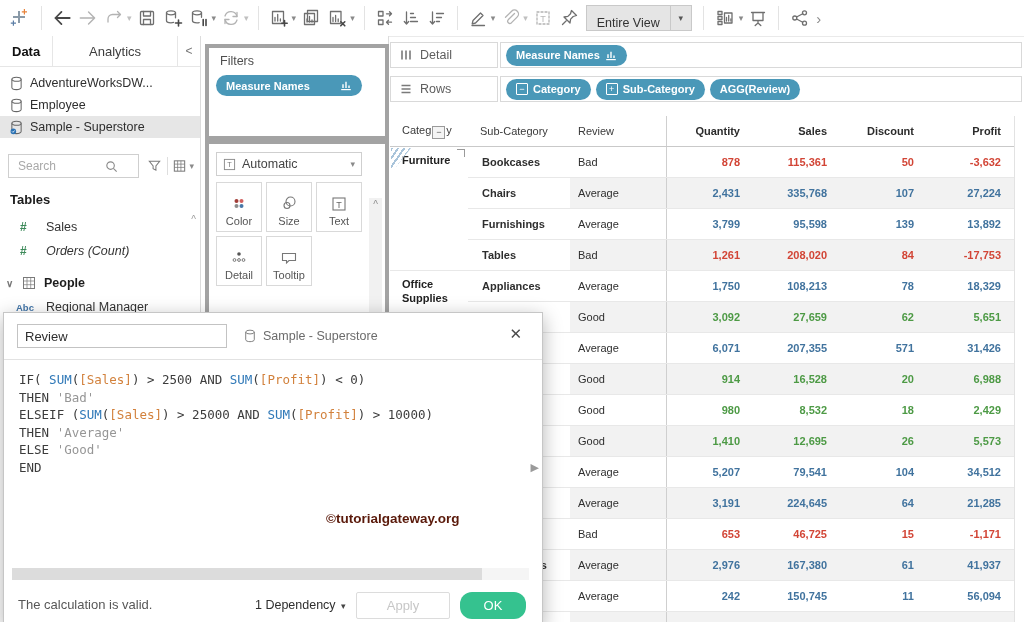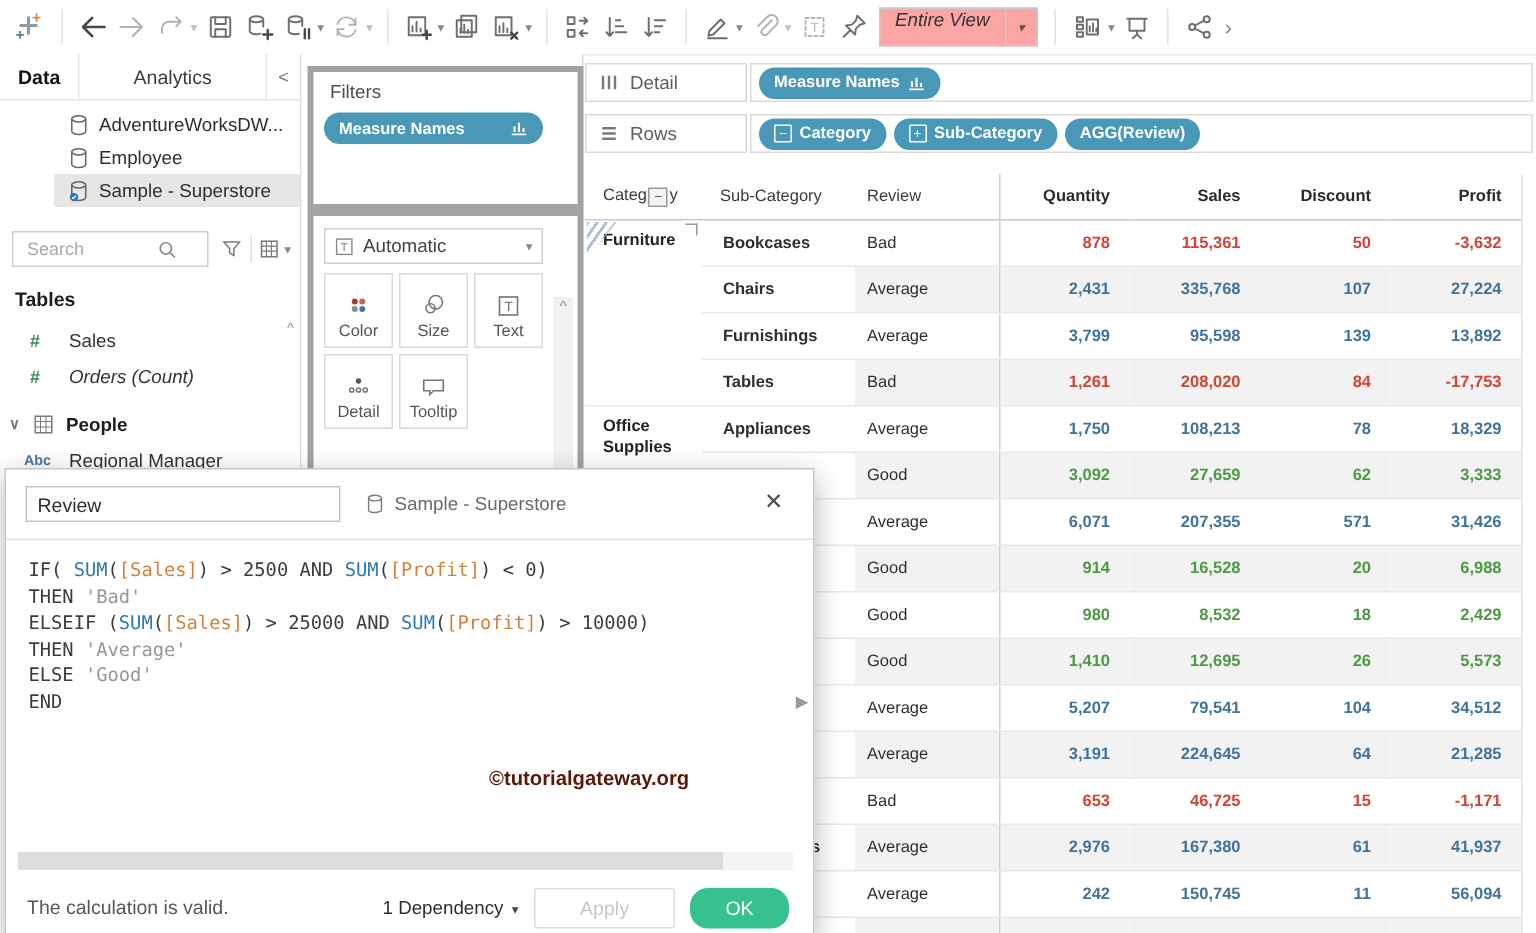--- a/index.html
+++ b/index.html
@@ -9,33 +9,33 @@
   .toolbar{position:absolute;top:0;left:0;right:0;height:36px;display:flex;align-items:center;
     padding:0 4px;background:#fff;border-bottom:1px solid #eaeaea;}
   .tb-btn{display:inline-flex;align-items:center;justify-content:center;height:28px;min-width:26px;
     padding:0 2px;border:none;background:transparent;cursor:pointer;}
   .tb-sep{width:1px;height:24px;background:#e3e3e3;margin:0 7px;flex:none;}
   .ic{fill:none;stroke:#6f6f6f;stroke-width:1.3;stroke-linecap:round;stroke-linejoin:round;}
   .ic.dark{stroke:#474747;stroke-width:1.6;}
   .ic.dim{stroke:#b3b3b3;}
   .caret{font-size:9px;color:#8a8a8a;margin-left:2px;line-height:1;}
   .caret.dim{color:#c0c0c0;}
-  .fit-box{display:inline-flex;align-items:flex-start;height:24px;border:1px solid #c9c9c9;margin:0 4px;background:#fca5a5;font-style:italic;}
+  .fit-box{display:inline-flex;align-items:flex-end;height:24px;border:1px solid #c9c9c9;margin:0 4px;background:#e5e5e5;}
   .fit-label{padding:0 10px;font-size:12.5px;color:#333;}
   .fit-caret{width:20px;align-self:stretch;display:flex;align-items:center;justify-content:center;border-left:1px solid #c9c9c9;color:#555;font-size:9px;}
   .overflow-glyph{font-size:15px;color:#8a8a8a;padding:0 2px;}
   
   .data-pane{position:absolute;top:36px;left:0;width:200px;bottom:0;background:#fff;border-right:1px solid #dcdcdc;}
   .pane-tabs{height:30px;display:flex;align-items:stretch;border-bottom:1px solid #e6e6e6;}
   .tab{display:flex;align-items:center;padding:0 12px;font-size:13px;}
   .tab.active{font-weight:700;color:#111;border-right:1px solid #e6e6e6;}
   .tab.inactive{color:#3c3c3c;flex:1;justify-content:center;border-right:1px solid #e6e6e6;}
   .pane-collapse{width:22px;display:flex;align-items:center;justify-content:center;color:#777;font-size:12px;}
   .ds-list{padding-top:5px;}
-  .ds-row{height:22px;display:flex;align-items:center;gap:7px;padding-left:10px;font-size:12.5px;color:#2e2e2e;cursor:pointer;margin-left:36px;}
+  .ds-row{height:22px;display:flex;align-items:center;gap:7px;padding-left:10px;font-size:12.5px;color:#2e2e2e;cursor:pointer;}
   .ds-row.selected{background:#e6e6e6;}
   .search-row{display:flex;align-items:center;margin:16px 6px 0 8px;height:24px;}
   .search-box{flex:none;width:118px;height:22px;border:1px solid #cfcfcf;display:flex;align-items:center;padding:0 4px 0 7px;}
   .search-box input{border:none;outline:none;width:84px;font-size:12px;color:#333;
     font-family:"Liberation Sans",sans-serif;background:transparent;}
   .search-box input::placeholder{color:#a9a9a9;}
   .mini-sep{width:1px;height:18px;background:#dedede;margin:0 5px;}
   .tables-label{margin:14px 0 0 10px;font-size:13px;font-weight:700;color:#1d1d1d;}
   .field-row{height:24px;display:flex;align-items:center;font-size:12.5px;color:#333;cursor:pointer;}
   .field-hash{width:26px;margin-left:20px;color:#3d8a5a;font-weight:700;font-size:12px;flex:none;}
@@ -524,21 +524,21 @@
             <td class="num b tone-average">108,213</td>
             <td class="num b tone-average">78</td>
             <td class="num b tone-average">18,329</td>
           </tr>
           <tr class="band">
             <td class="sub">Art</td>
             <td class="rev b">Good</td>
             <td class="num b tone-good colq">3,092</td>
             <td class="num b tone-good">27,659</td>
             <td class="num b tone-good">62</td>
-            <td class="num b tone-good">3,333</td>
+            <td class="num b tone-good">5,651</td>
           </tr>
           <tr>
             <td class="sub">Binders</td>
             <td class="rev b">Average</td>
             <td class="num b tone-average colq">6,071</td>
             <td class="num b tone-average">207,355</td>
             <td class="num b tone-average">571</td>
             <td class="num b tone-average">31,426</td>
           </tr>
           <tr class="band">

